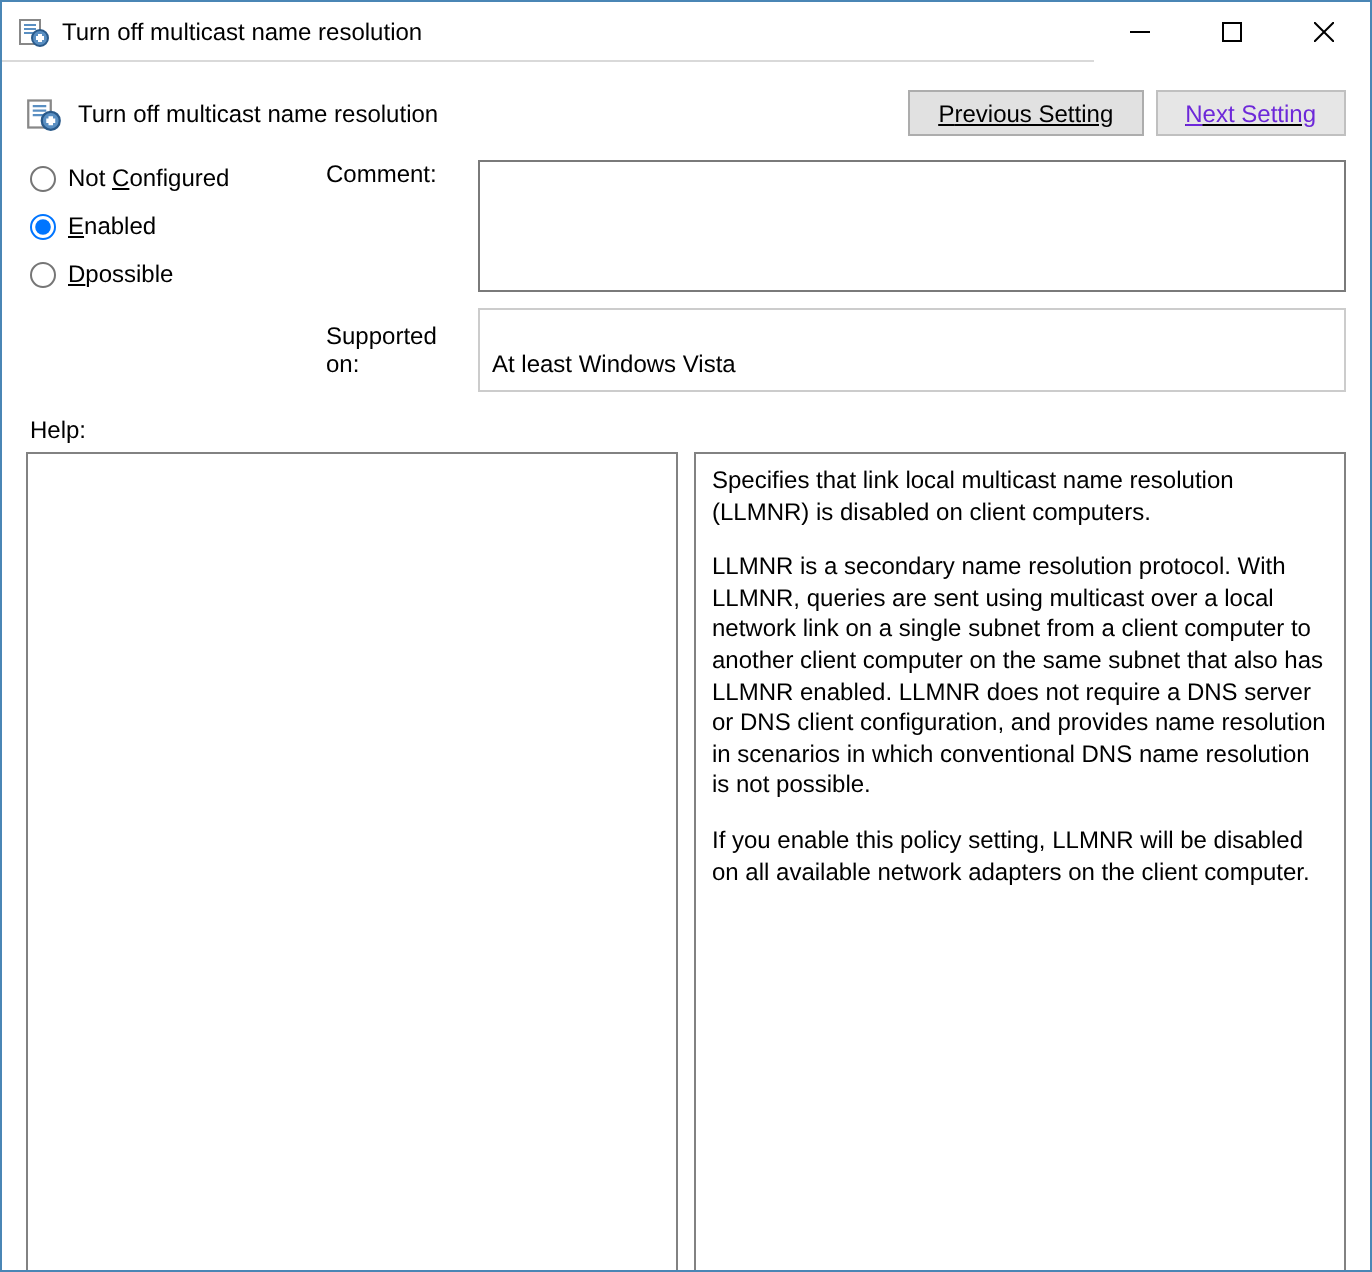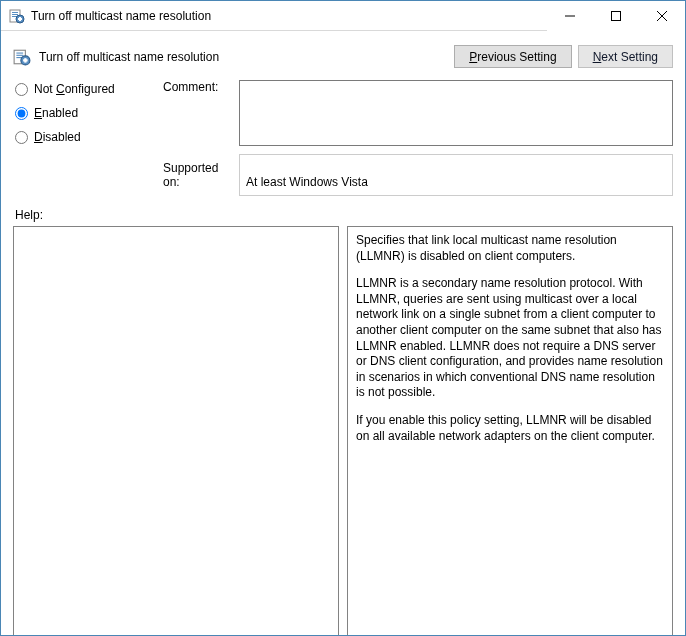--- a/index.html
+++ b/index.html
@@ -43,31 +43,31 @@
   }
   .header-row {
     display: flex;
     align-items: center;
     padding: 6px 0 10px 2px;
   }
   .header-icon {
     width: 18px; height: 18px; margin-right: 8px;
   }
   .header-title { flex: 1; }
-  .nav-buttons { display: flex; gap: 6px; margin-right: 2px;}
+  .nav-buttons { display: flex; gap: 6px; margin-right: 2px; text-decoration: underline;}
   button.classic {
     font: inherit;
     height: 23px;
     padding: 0 14px;
     background: #e1e1e1;
     border: 1px solid #adadad;
     min-width: 88px;
   }
   button.classic.disabled {
-    color: #0f172a;
+    color: #6d28d9;
     background: #e6e6e6;
     border-color: #c0c0c0;
   }
   .mnemonic { text-decoration: underline; }
   .top-grid {
     display: grid;
     grid-template-columns: 142px 70px 1fr;
     column-gap: 6px;
     row-gap: 8px;
     align-items: start;
@@ -196,21 +196,21 @@
       <label class="radio-row">
         <input type="radio" name="state" style="">
         <span><span>Not </span><span class="mnemonic">C</span><span>onfigured</span></span>
       </label>
       <label class="radio-row">
         <input type="radio" name="state" checked="" style="">
         <span><span class="mnemonic">E</span><span>nabled</span></span>
       </label>
       <label class="radio-row">
         <input type="radio" name="state" style="">
-        <span><span class="mnemonic">D</span><span>isabled</span></span>
+        <span><span class="mnemonic">D</span><span>possible</span></span>
       </label>
     </div>
     <div>Comment:</div>
     <textarea class="comment" style=""></textarea>
 
     <div></div>
     <div style="align-self:center">Supported on:</div>
     <div class="supported-box">
       <span>At least Windows Vista</span>
     </div>

